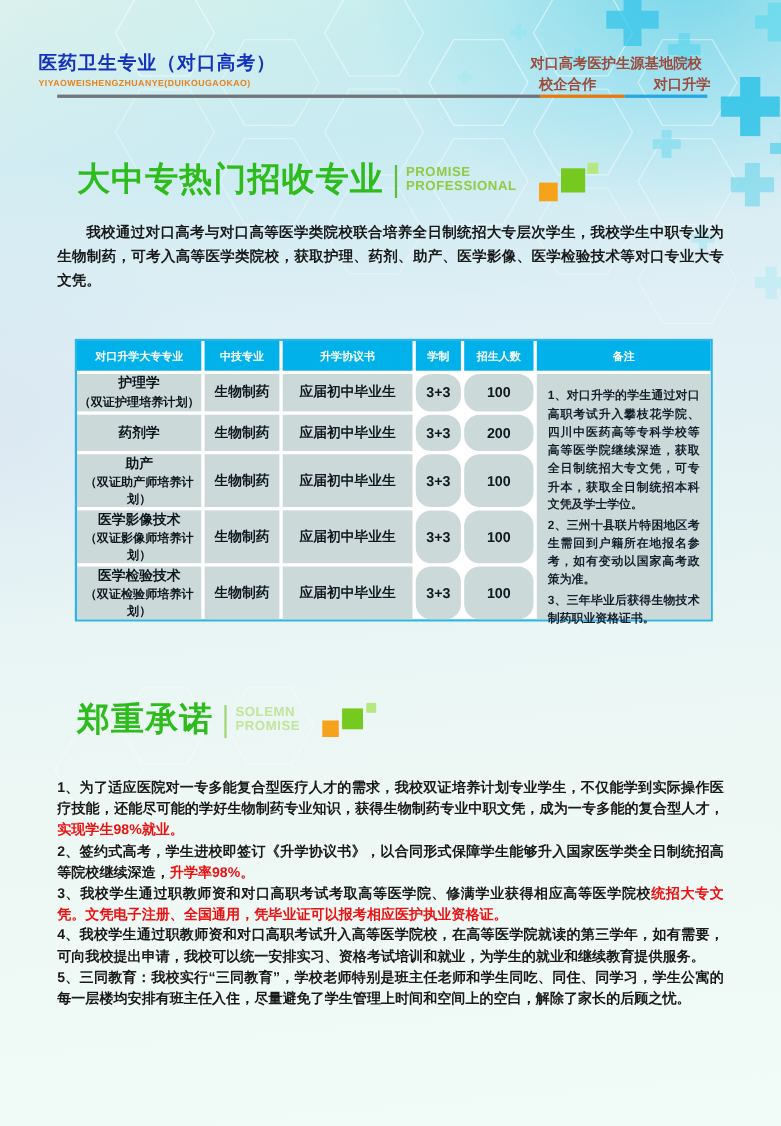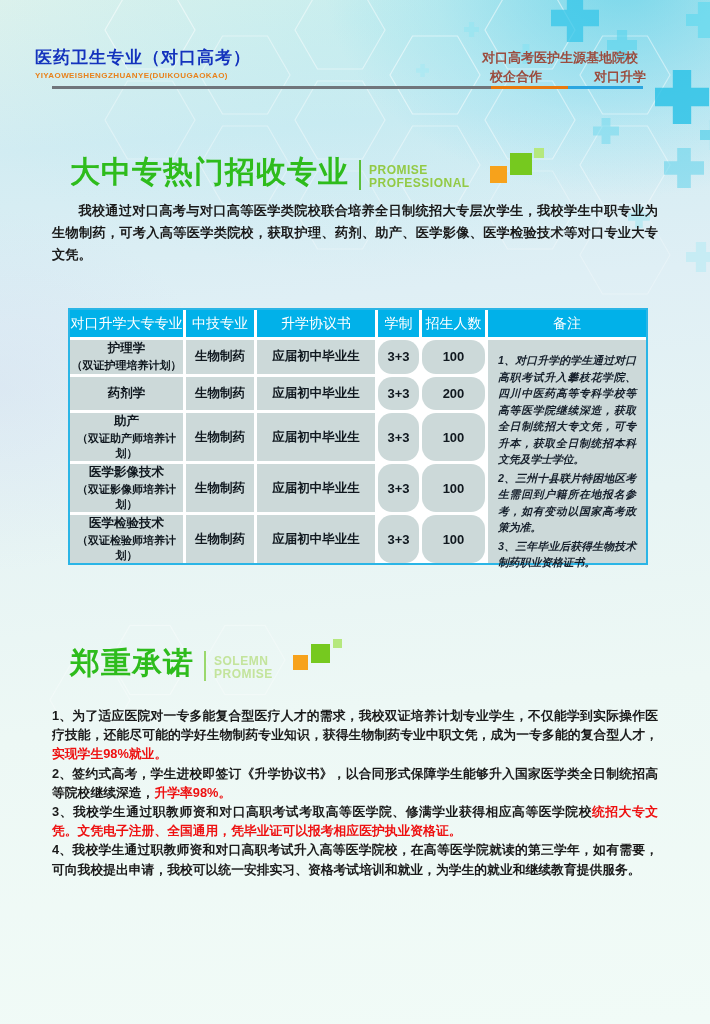--- a/index.html
+++ b/index.html
@@ -27,44 +27,44 @@
   .hdr-left{position:absolute;left:35px;top:46px;}
   .hdr-title{font-size:17px;font-weight:bold;color:var(--title-blue);letter-spacing:1px;font-family:"Liberation Serif","DejaVu Serif",serif;}
   .hdr-sub{font-size:8px;font-weight:bold;color:var(--subtitle-orange);letter-spacing:.4px;margin-top:2px;}
   .hdr-right{position:absolute;left:482px;top:48px;width:172px;color:var(--right-header-brown);font-weight:bold;font-size:13px;line-height:19px;font-family:Liberation Sans, sans-serif;}
   .hdr-right-l2{display:flex;justify-content:space-between;padding:0 8px;}
   .divider{position:absolute;left:52px;top:86px;height:3px;display:flex;}
   .d-gray{width:439px;background:#70757b;}
   .d-orange{width:77px;background:#e8790f;}
   .d-blue{width:75px;background:#2aa6e0;}
   
-  .sec-title{position:absolute;display:flex;align-items:flex-end;}
+  .sec-title{position:absolute;display:flex;align-items:flex-start;}
   .sec-title h2{margin:0;font-size:30px;font-weight:bold;color:var(--accent-green);letter-spacing:1px;line-height:36px;}
   .vbar{width:2px;height:30px;margin:4px 8px 0 10px;}
   .vbar1{background:#5abf3a;}
   .vbar2{background:#9ad86c;}
   .entitle{font-size:12px;font-weight:bold;line-height:13px;margin-top:4px;letter-spacing:.5px;}
   .entitle1{color:#93ca45;}
   .entitle2{color:#c3e49c;}
   .plus-cluster{position:relative;width:66px;height:42px;margin-left:14px;margin-top:2px;}
   .plus{position:absolute;}
   
   .intro{position:absolute;left:52px;top:200px;width:606px;margin:0;font-size:13.2px;line-height:22px;color:#1a1a1a;font-weight:600;text-align:justify;text-indent:2em;}
   
   .tbl{
     position:absolute;left:68px;top:308px;width:580px;height:257px;box-sizing:border-box;
     background:#fff;border:2px solid #2ab5e6;
     display:grid;grid-template-columns:113px 68px 118px 41px 63px 1fr;
     grid-template-rows:27px repeat(5,1fr);gap:3px;
   }
-  .th{background:var(--header-cyan);color:#fff;font-size:14px;font-weight:normal;display:flex;align-items:center;justify-content:center;}
+  .th{background:var(--header-cyan);color:#fff;font-size:10px;font-weight:bold;display:flex;align-items:center;justify-content:center;}
   .td{background:var(--cell-gray);color:#10181f;font-weight:bold;display:flex;flex-direction:column;align-items:center;justify-content:center;font-size:12.5px;text-align:center;}
   .td .note{font-size:11px;margin-top:1px;}
   .td-num{font-size:13px;border-radius:14px;}
-  .remark{grid-column:6;grid-row:2/7;background:var(--cell-gray);padding:12px 10px 0 10px;box-sizing:border-box;font-style:italic;}
+  .remark{grid-column:6;grid-row:2/7;background:var(--cell-gray);padding:12px 10px 0 10px;box-sizing:border-box;}
   .remark p{margin:0 0 2px 0;font-size:10.8px;line-height:16.5px;font-weight:bold;color:#16202c;text-align:justify;}
   
   .promises{position:absolute;left:52px;top:706px;width:606px;}
   .promises p{margin:0;font-size:12.8px;line-height:19.2px;color:#1a1a1a;font-weight:600;text-align:justify;}
   .promises .red{color:var(--highlight-red);}
 </style>
 </head>
 <body>
 
 <div class="page">
@@ -207,15 +207,16 @@
       <span class="plus" style="left:24px;top:5px;width:19px;height:19px;background:#76c91f;"></span>
       <span class="plus" style="left:46px;top:0;width:9px;height:9px;background:#b5e87e;"></span>
     </div>
   </div>
 
   <div class="promises">
     <p><span>1、为了适应医院对一专多能复合型医疗人才的需求，我校双证培养计划专业学生，不仅能学到实际操作医疗技能，还能尽可能的学好生物制药专业知识，获得生物制药专业中职文凭，成为一专多能的复合型人才，</span><span class="red">实现学生98%就业。</span></p>
     <p><span>2、签约式高考，学生进校即签订《升学协议书》，以合同形式保障学生能够升入国家医学类全日制统招高等院校继续深造，</span><span class="red">升学率98%。</span></p>
     <p><span>3、我校学生通过职教师资和对口高职考试考取高等医学院、修满学业获得相应高等医学院校</span><span class="red">统招大专文凭。文凭电子注册、全国通用，凭毕业证可以报考相应医护执业资格证。</span></p>
     <p><span>4、我校学生通过职教师资和对口高职考试升入高等医学院校，在高等医学院就读的第三学年，如有需要，可向我校提出申请，我校可以统一安排实习、资格考试培训和就业，为学生的就业和继续教育提供服务。</span></p>
+    <p><span>5、三同教育：我校实行“三同教育”，学校老师特别是班主任老师和学生同吃、同住、同学习，学生公寓的每一层楼均安排有班主任入住，尽量避免了学生管理上时间和空间上的空白，解除了家长的后顾之忧。</span></p>
   </div>
 
 </div>
 
 </body></html>

